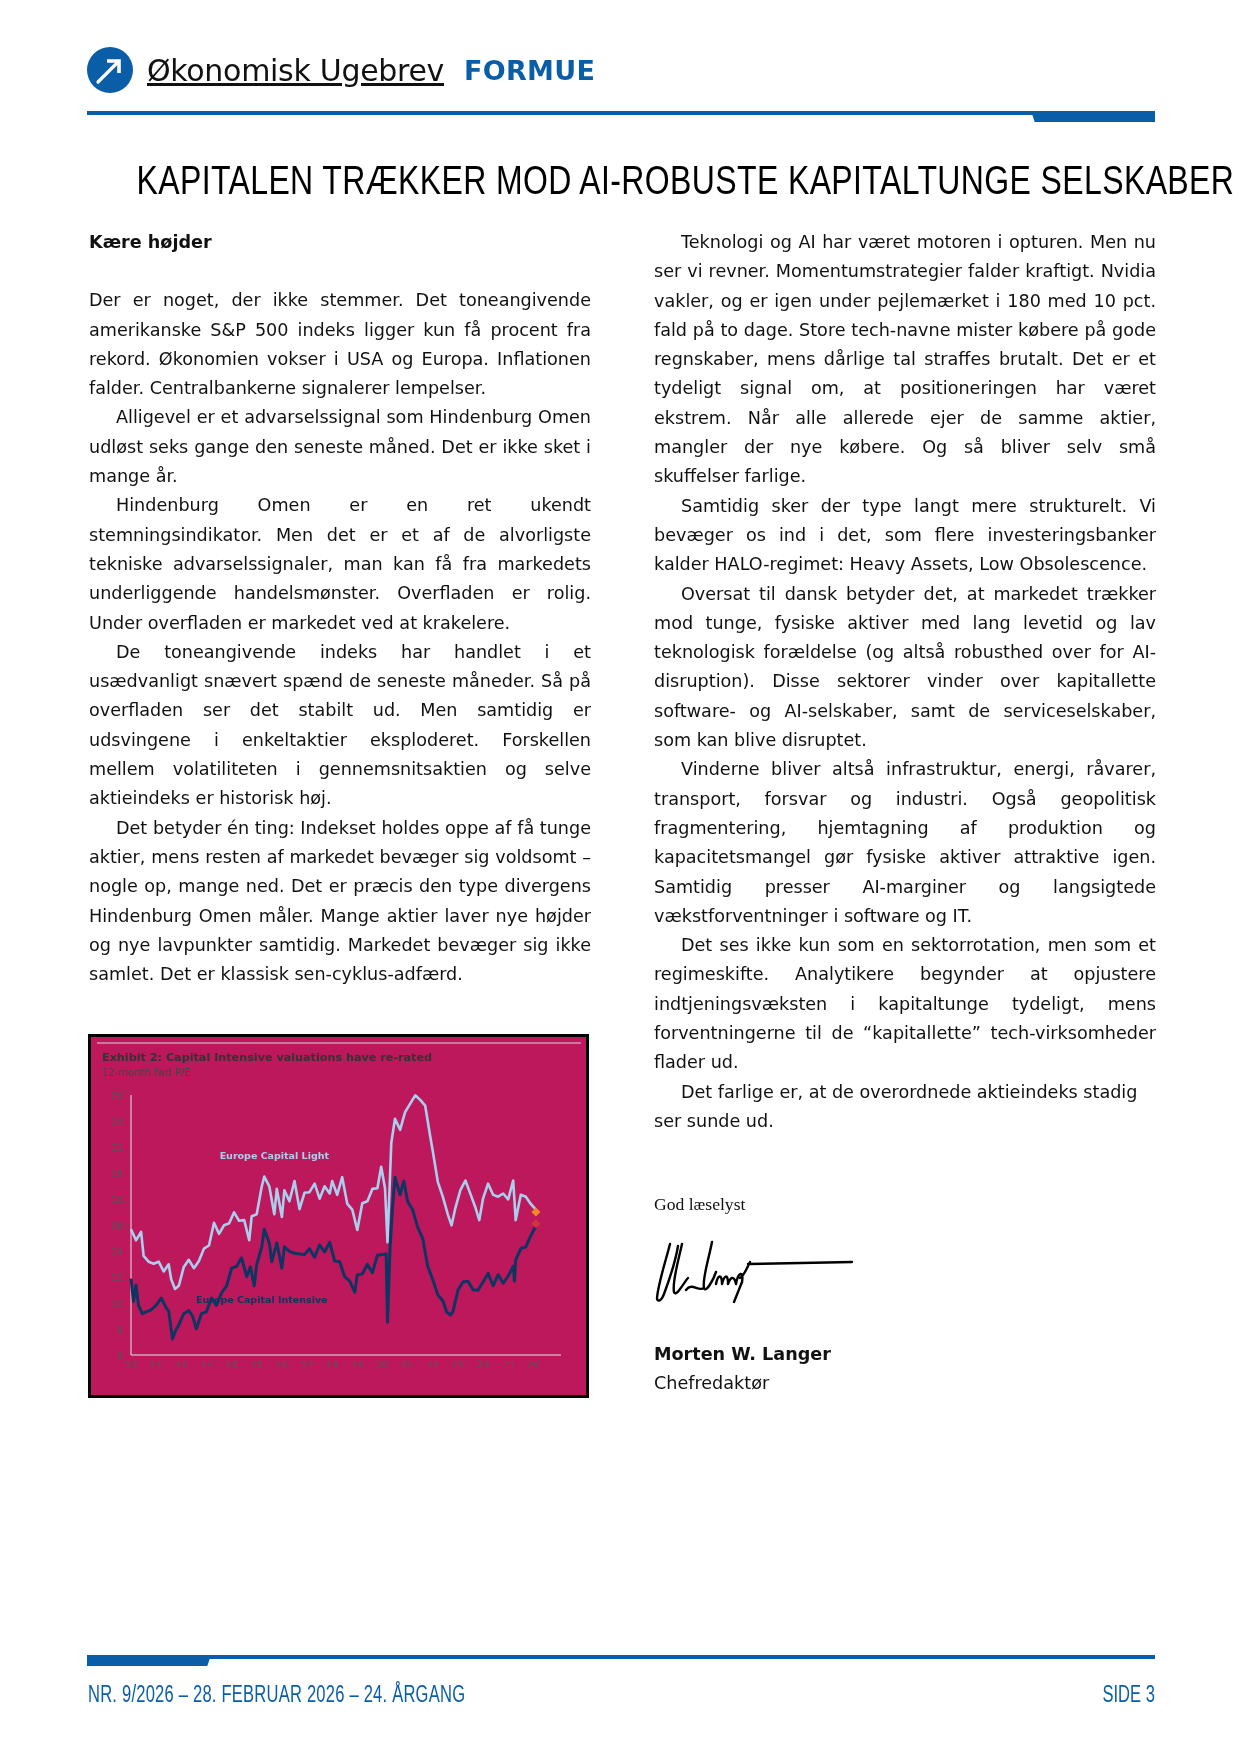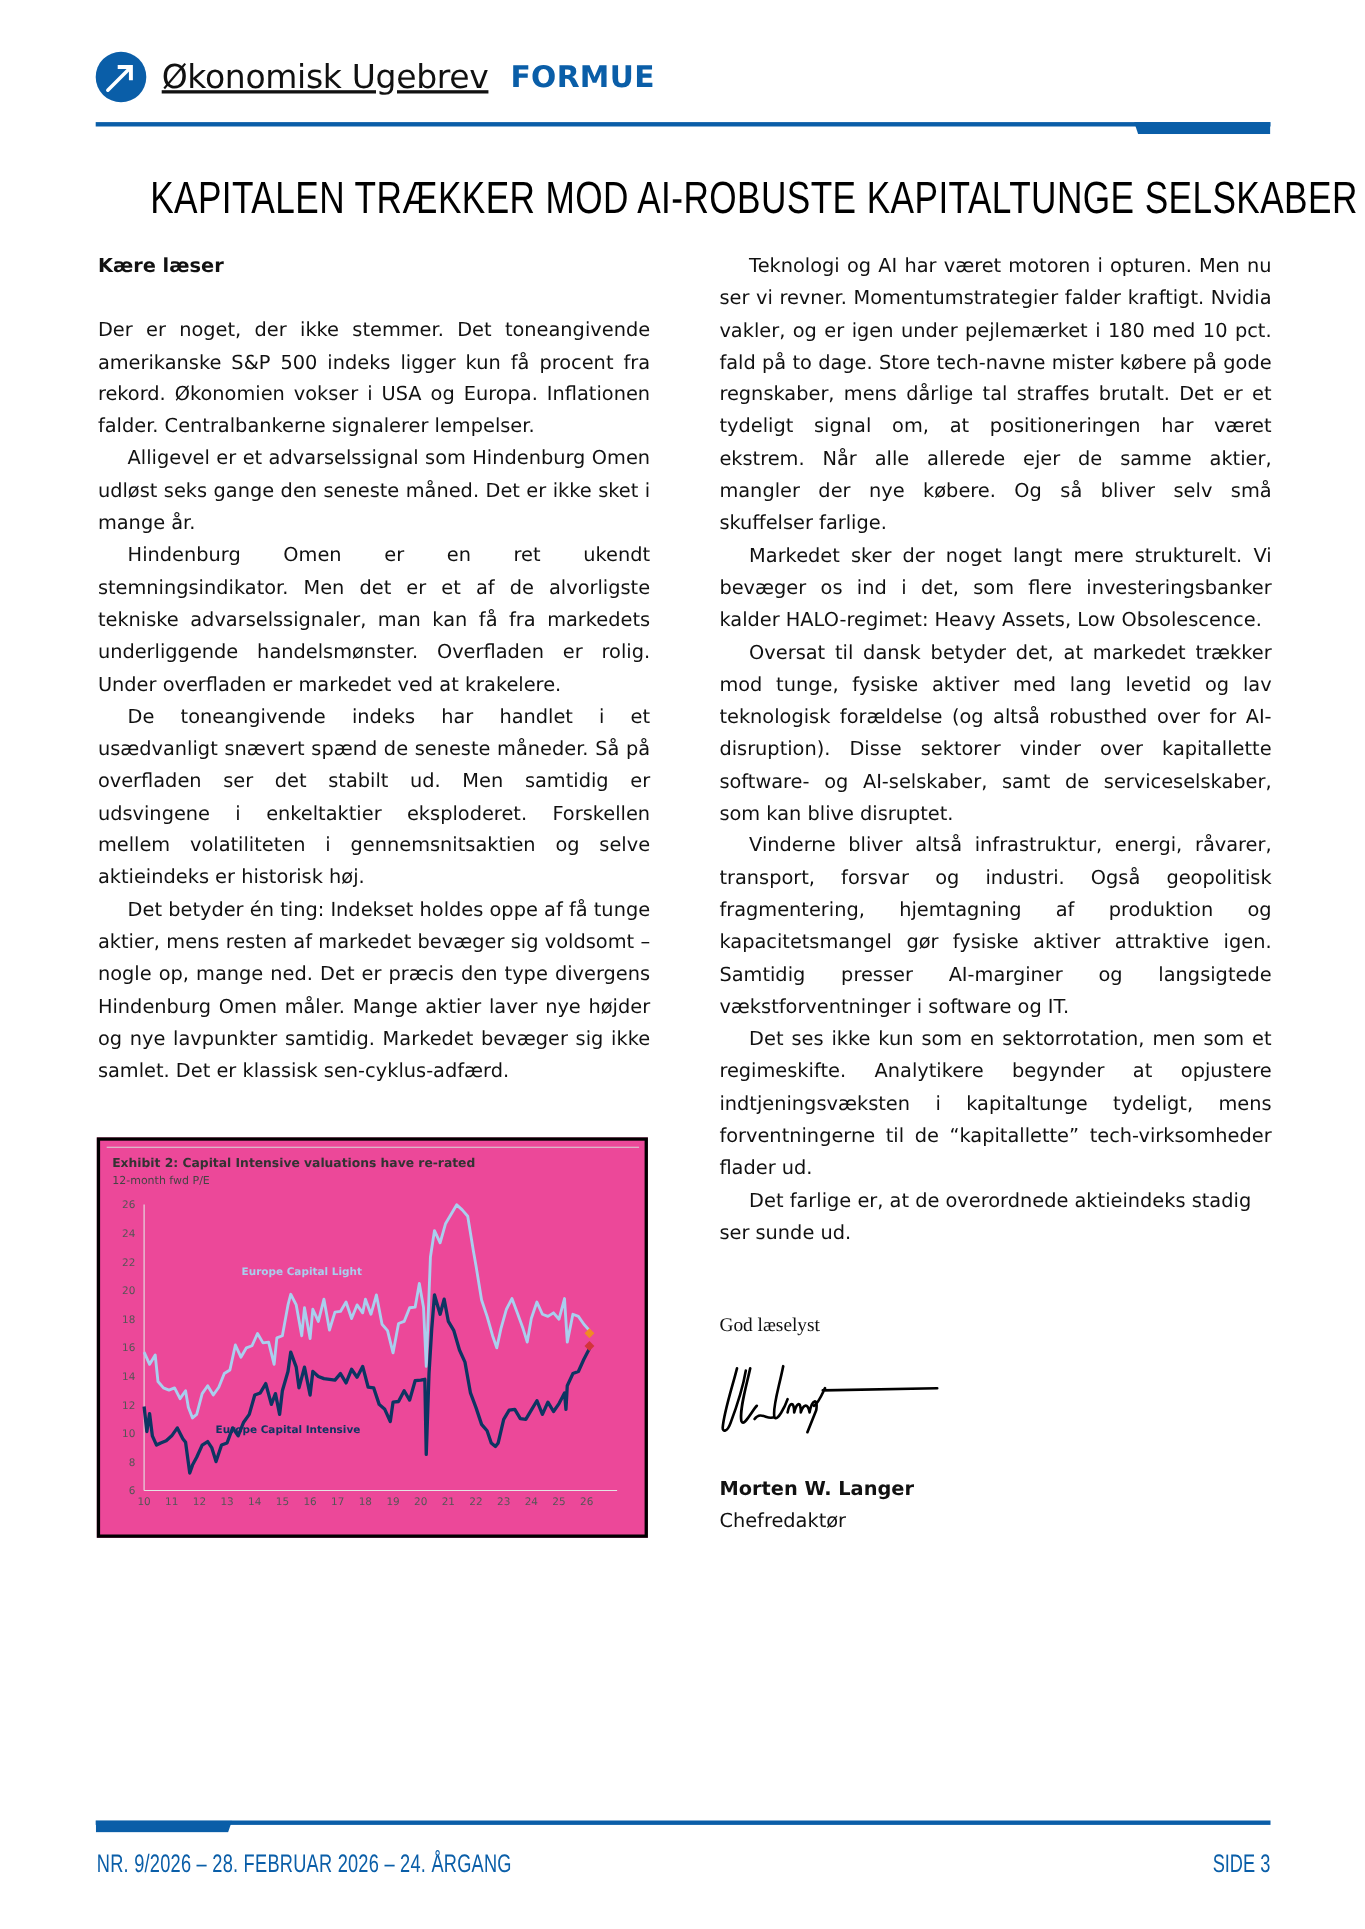--- a/index.html
+++ b/index.html
@@ -25,21 +25,21 @@
     font-size: 17.6px; line-height: 29.3px; color: #111; }
   .col-left { left: 89px; }
   .col-right { left: 654px; top: 228px; }
   .col p { text-align: justify; text-indent: 0; hyphens: manual; }
   .col p.indent { text-indent: 27px; }
   .salutation { font-weight: bold; margin-bottom: 29px; }
   .col p.last { text-align: left; }
 
   
   .chart-box { position: absolute; left: 88px; top: 1034px; width: 501px; height: 364px;
-    border: 3px solid #000; background: #ec4899; padding-left: 28px; }
+    border: 3px solid #000; background: #be185d; padding-left: 28px; }
   .chart-box svg { position: absolute; left: 0; top: 0; }
 
   
   .signoff { position: absolute; left: 654px; top: 1190px; font-family: Liberation Serif, serif; font-size: 17.6px; line-height: 29px; }
   .signature { position: absolute; left: 652px; top: 1232px; }
   .author { position: absolute; left: 654px; top: 1340px; font-family: "DejaVu Sans", sans-serif; font-size: 17.6px; line-height: 29px; }
   .author-name { font-weight: bold; }
 
   
   .rule-bottom-thick { position: absolute; left: 87px; top: 1655px; width: 124px; height: 11px; background: #0a5ea8; clip-path: polygon(0 0, 100% 0, 97% 100%, 0 100%); }
@@ -61,21 +61,21 @@
   </div>
   <span class="brand">Økonomisk Ugebrev</span>
   <span class="brand-accent">FORMUE</span>
 </div>
 <div class="rule-top"></div>
 <div class="rule-top-thick"></div>
 
 <h1 class="headline">KAPITALEN TRÆKKER MOD AI-ROBUSTE KAPITALTUNGE SELSKABER</h1>
 
 <div class="col col-left">
-  <p class="salutation">Kære læser</p>
+  <p class="salutation">Kære højder</p>
   <p>Der er noget, der ikke stemmer. Det toneangivende amerikanske S&amp;P 500 indeks ligger kun få procent fra rekord. Økonomien vokser i USA og Europa. Inflationen falder. Centralbankerne signalerer lempelser.</p>
   <p class="indent">Alligevel er et advarselssignal som Hindenburg Omen udløst seks gange den seneste måned. Det er ikke sket i mange år.</p>
   <p class="indent">Hindenburg Omen er en ret ukendt stemningsindikator. Men det er et af de alvorligste tekniske advarselssignaler, man kan få fra markedets underliggende handelsmønster. Overfladen er rolig. Under overfladen er markedet ved at krakelere.</p>
   <p class="indent">De toneangivende indeks har handlet i et usædvanligt snævert spænd de seneste måneder. Så på overfladen ser det stabilt ud. Men samtidig er udsvingene i enkeltaktier eksploderet. Forskellen mellem volatiliteten i gennemsnitsaktien og selve aktieindeks er historisk høj.</p>
   <p class="indent">Det betyder én ting: Indekset holdes oppe af få tunge aktier, mens resten af markedet bevæger sig voldsomt – nogle op, mange ned. Det er præcis den type divergens Hindenburg Omen måler. Mange aktier laver nye højder og nye lavpunkter samtidig. Markedet bevæger sig ikke samlet. Det er klassisk sen-cyklus-adfærd.</p>
 </div>
 
 <div class="chart-box">
   <svg id="chart-svg" width="495" height="358" viewBox="0 0 495 358">
     <line x1="6" y1="6" x2="490" y2="6" stroke="#d8d8d8" stroke-width="1"></line>
@@ -123,21 +123,21 @@
       </g>
     <g id="label-layer">
         <text x="183.33333333333525" y="121.69999999999996" font-size="9.5" font-weight="bold" fill="#a9cfee" font-family="DejaVu Sans, sans-serif" text-anchor="middle">Europe Capital Light</text>
         <text x="170.7602339181305" y="266" font-size="9.5" font-weight="bold" fill="#0d3562" font-family="DejaVu Sans, sans-serif" text-anchor="middle">Europe Capital Intensive</text>
       </g>
   </svg>
 </div>
 
 <div class="col col-right">
   <p class="indent">Teknologi og AI har været motoren i opturen. Men nu ser vi revner. Momentumstrategier falder kraftigt. Nvidia vakler, og er igen under pejlemærket i 180 med 10 pct. fald på to dage. Store tech-navne mister købere på gode regnskaber, mens dårlige tal straffes brutalt. Det er et tydeligt signal om, at positioneringen har været ekstrem. Når alle allerede ejer de samme aktier, mangler der nye købere. Og så bliver selv små skuffelser farlige.</p>
-  <p class="indent">Markedet sker der noget langt mere strukturelt. Vi bevæger os ind i det, som flere investeringsbanker kalder HALO-regimet: Heavy Assets, Low Obsolescence.</p>
+  <p class="indent">Samtidig sker der type langt mere strukturelt. Vi bevæger os ind i det, som flere investeringsbanker kalder HALO-regimet: Heavy Assets, Low Obsolescence.</p>
   <p class="indent">Oversat til dansk betyder det, at markedet trækker mod tunge, fysiske aktiver med lang levetid og lav teknologisk forældelse (og altså robusthed over for AI-disruption). Disse sektorer vinder over kapitallette software- og AI-selskaber, samt de serviceselskaber, som kan blive disruptet.</p>
   <p class="indent">Vinderne bliver altså infrastruktur, energi, råvarer, transport, forsvar og industri. Også geopolitisk fragmentering, hjemtagning af produktion og kapacitetsmangel gør fysiske aktiver attraktive igen. Samtidig presser AI-marginer og langsigtede vækstforventninger i software og IT.</p>
   <p class="indent">Det ses ikke kun som en sektorrotation, men som et regimeskifte. Analytikere begynder at opjustere indtjeningsvæksten i kapitaltunge tydeligt, mens forventningerne til de “kapitallette” tech-virksomheder flader ud.</p>
   <p class="indent last">Det farlige er, at de overordnede aktieindeks stadig ser sunde ud.</p>
 </div>
 
 <div class="signoff">God læselyst</div>
 <svg class="signature" width="300" height="80" viewBox="0 0 300 80">
   <path d="M18,12 C14,28 6,52 5,66 C5,70 9,70 12,62 C18,46 24,26 26,14 M30,12 C26,30 20,50 22,60 C24,66 32,50 36,46 M34,58 C40,50 46,60 52,56 M60,10 C56,30 50,48 52,56 C54,62 62,46 64,40 M64,52 C66,42 70,42 70,52 C72,44 76,40 76,52 C78,46 82,42 84,52 C86,40 92,38 90,50 L82,70 M88,46 C92,44 96,34 98,30 M96,32 L200,30" fill="none" stroke="#000" stroke-width="2.4" stroke-linecap="round" stroke-linejoin="round"></path>
 </svg>

